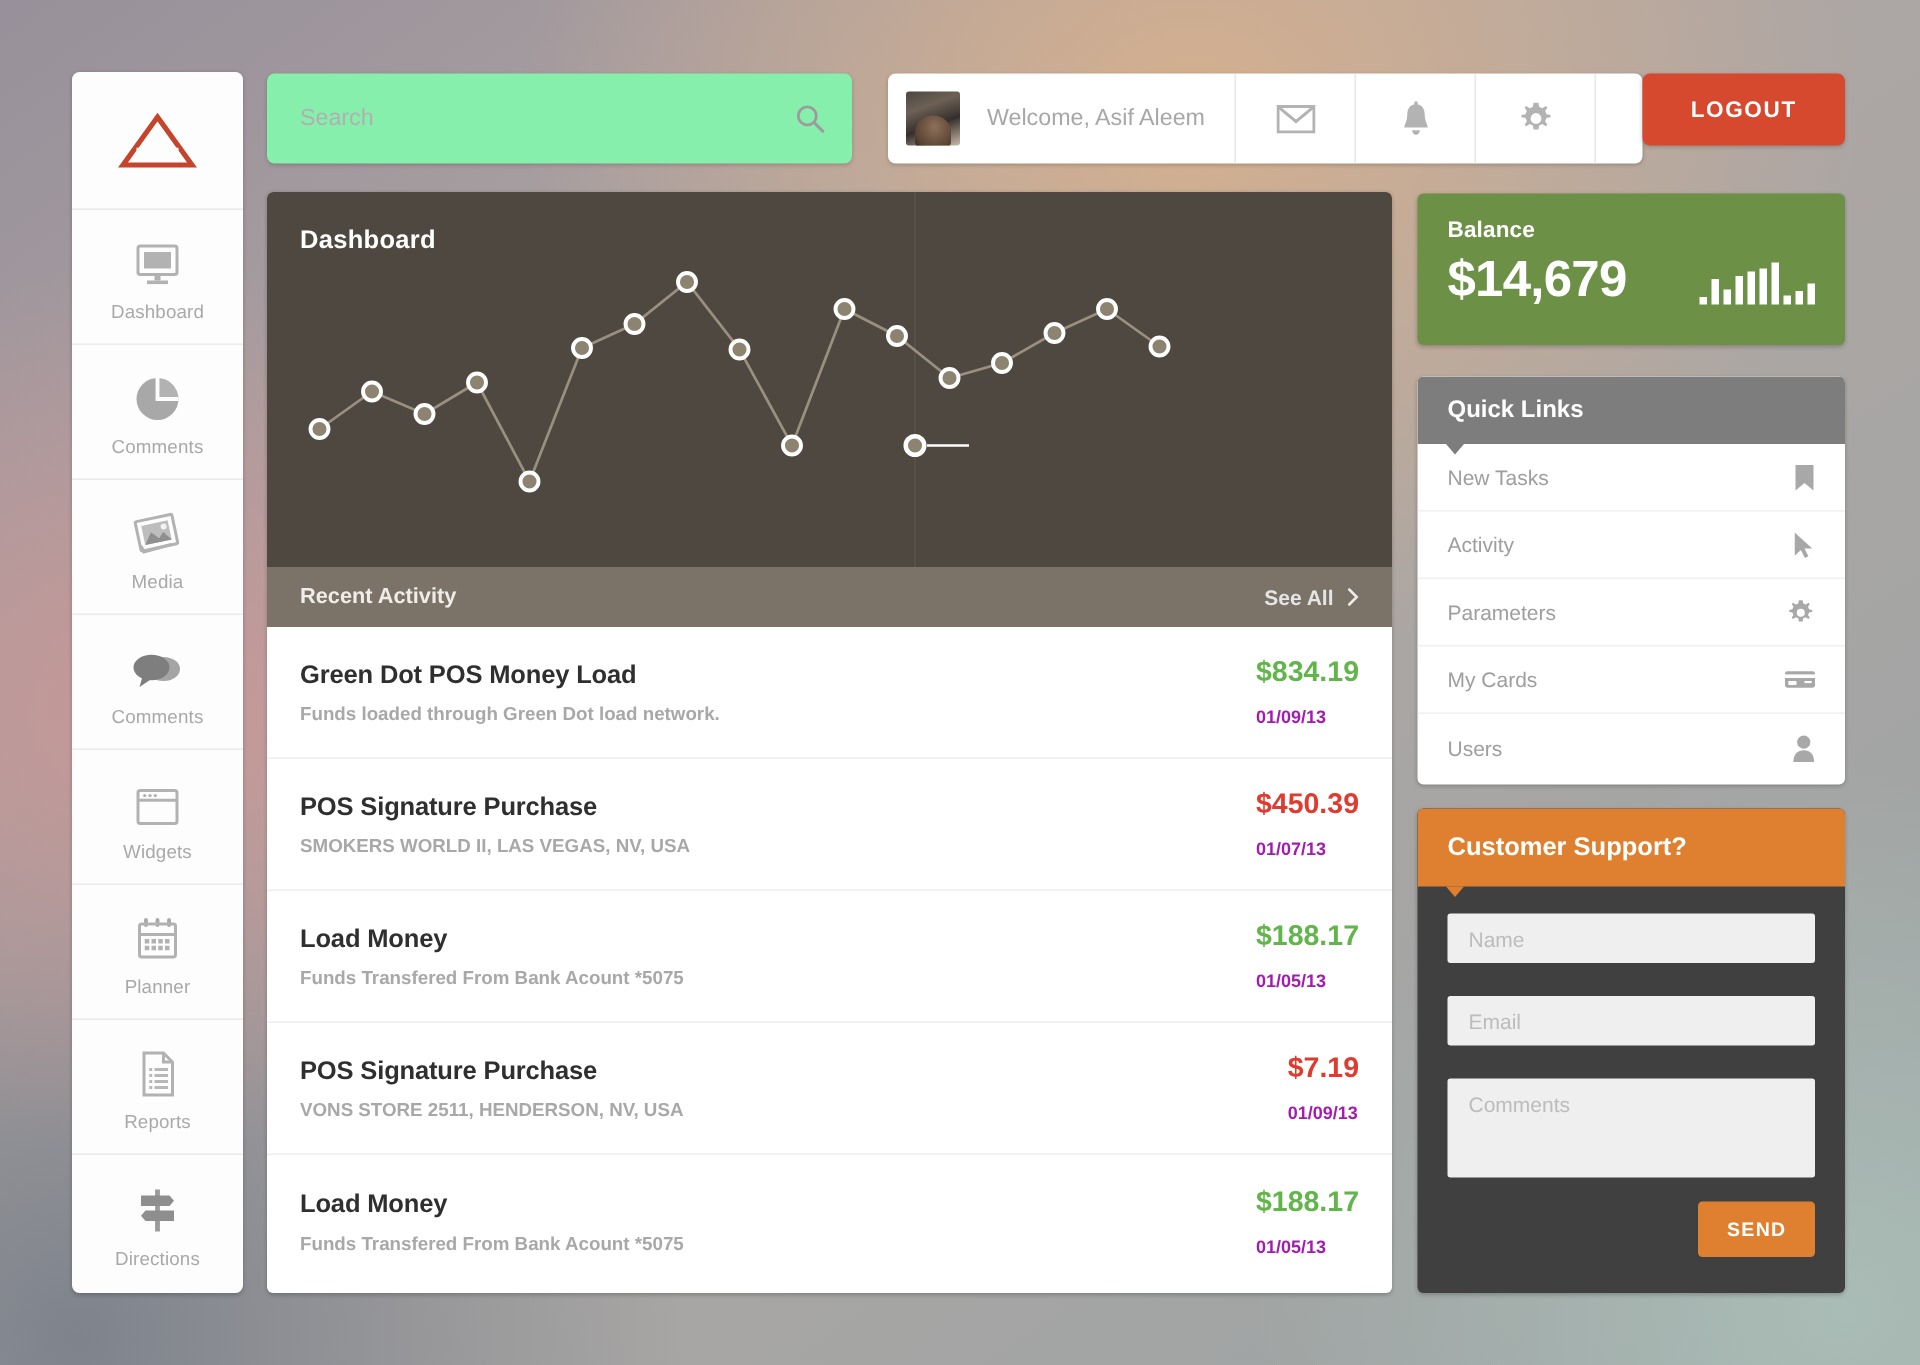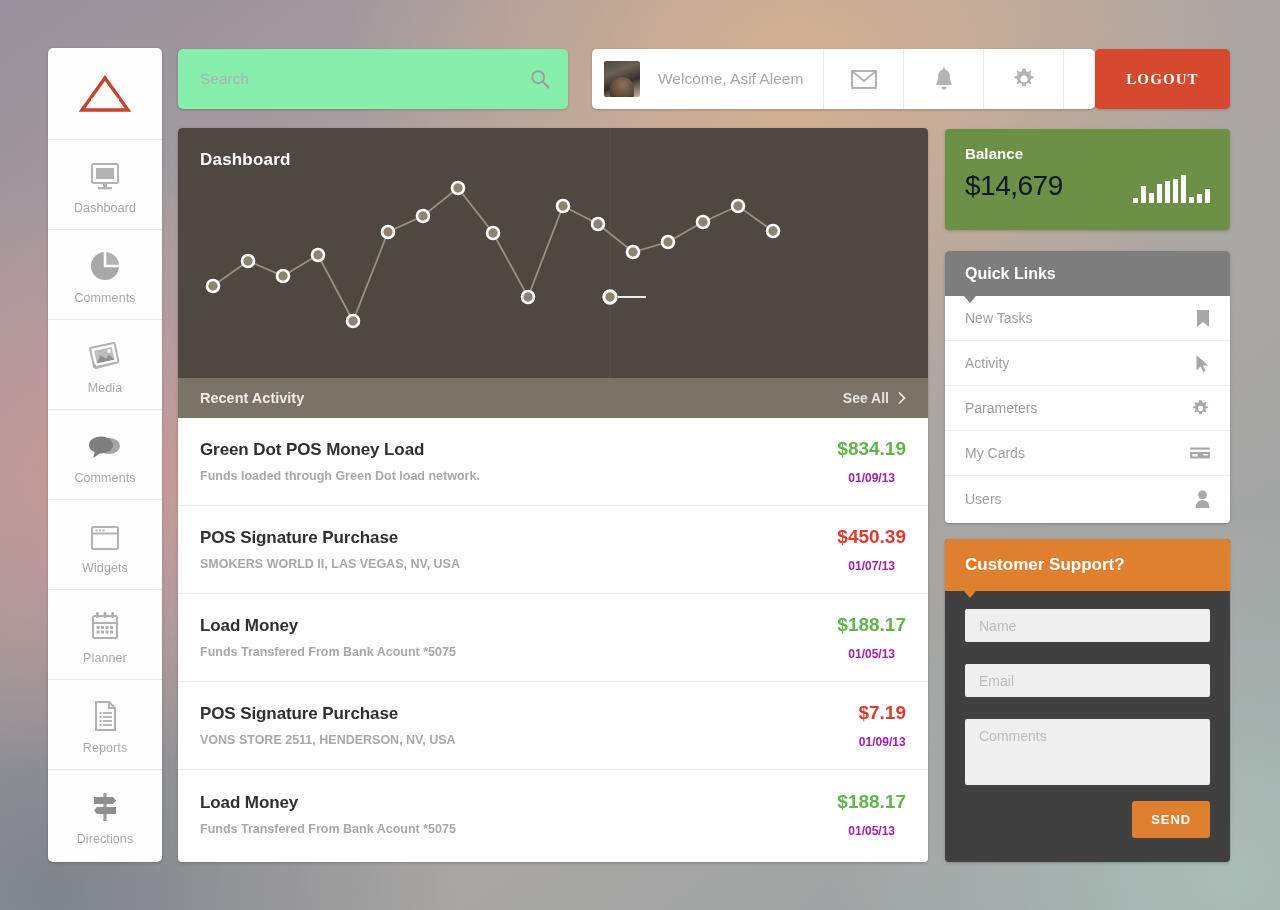--- a/index.html
+++ b/index.html
@@ -73,24 +73,24 @@
     content:""; position:absolute; left: 6px; top: 16px; width: 24px; height: 22px;
     border-radius: 50% 50% 20% 20%;
     background: radial-gradient(ellipse at 55% 35%, #8d7059 0%, #5a4433 70%, #2b241f 100%);
   }
   .welcome-text { font-size: 15.5px; color: #a7a7a7; white-space: nowrap; }
   .icon-cell {
     width: 80px; display: flex; align-items: center; justify-content: center;
     border-right: 1px solid #e8e8e8; cursor: pointer;
   }
   .logout-btn {
-    position: absolute; left: 1095px; top: 49px; width: 135px; height: 60px;
+    position: absolute; left: 1095px; top: 49px; width: 135px; height: 48px;
     background: #d6492f; border-radius: 5px; border: none;
     color: #fff; font-size: 15px; font-weight: bold; letter-spacing: 1.1px;
-    font-family: Liberation Serif, serif; cursor: pointer;
+    font-family: Liberation Sans, sans-serif; cursor: pointer;
     box-shadow: 0 1px 3px rgba(0,0,0,0.2); text-transform: uppercase;
   }
 
   
   .main-card {
     position: absolute; left: 178px; top: 128px; width: 750px; height: 734px;
     background: #fff; border-radius: 4px; box-shadow: 0 1px 3px rgba(0,0,0,0.22);
     overflow: hidden;
   }
   .chart-panel {
@@ -112,35 +112,35 @@
     display: flex; align-items: center; gap: 9px; }
 
   .act-row {
     height: 88px; padding: 12px 22px; border-bottom: 1px solid #ededed;
     display: flex; align-items: center; justify-content: space-between;
   }
   .main-card .act-row:last-child { border-bottom: none; }
   .act-left { display: flex; flex-direction: column; gap: 9px; }
   .act-title { font-size: 17px; font-weight: bold; color: #2f2f2f; letter-spacing: -0.1px; }
   .act-sub { font-size: 12.5px; font-weight: bold; color: #a8a8a8; }
-  .act-right { display: flex; flex-direction: column; align-items: center; gap: 11px; }
+  .act-right { display: flex; flex-direction: column; align-items: flex-start; gap: 11px; }
   .act-amount { font-size: 19px; font-weight: bold; }
   .act-amount.credit { color: #62b54a; }
   .act-amount.debit  { color: #e03b2f; }
   .act-date { font-size: 12px; color: #a21caf; font-weight: bold; }
 
   
   .balance-card {
     position: absolute; left: 945px; top: 129px; width: 285px; height: 101px;
     background: #6c9046; border-radius: 4px; box-shadow: 0 1px 3px rgba(0,0,0,0.22);
     padding: 16px 20px 0 20px;
   }
   .balance-label { font-size: 15px; font-weight: bold; color: #fff; letter-spacing: 0.1px; }
   .balance-row { display: flex; align-items: flex-end; justify-content: space-between; margin-top: 4px; }
-  .balance-amount { font-size: 28px; font-weight: normal; color: #0f172a; letter-spacing: -0.5px; line-height: 40px; }
+  .balance-amount { font-size: 34px; font-weight: bold; color: #ffffff; letter-spacing: -0.5px; line-height: 40px; }
   .spark { display: flex; align-items: flex-end; gap: 3px; height: 34px; padding-bottom: 3px; }
   .spark i { display: block; width: 5px; background: #fff; }
 
   .ql-card {
     position: absolute; left: 945px; top: 251px; width: 285px; height: 272px;
     background: #fff; border-radius: 4px; box-shadow: 0 1px 3px rgba(0,0,0,0.22);
     overflow: hidden;
   }
   .ql-head {
     height: 45px; background: #7d7d7d; display: flex; align-items: center;

